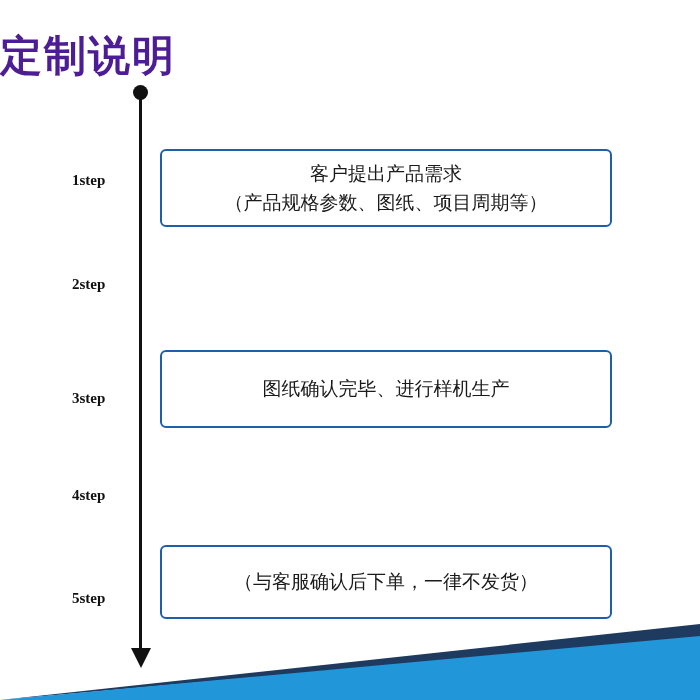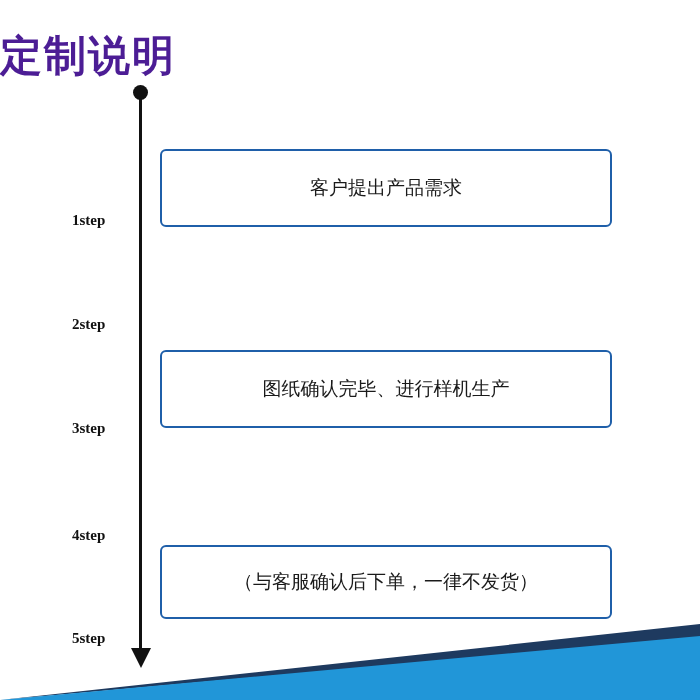--- a/index.html
+++ b/index.html
@@ -59,21 +59,20 @@
   }
   .step-label {
     position: absolute;
     left: 72px;
     width: 60px;
     text-align: left;
     font-size: 15px;
     font-weight: bold;
     color: #111111;
     font-family: "Liberation Serif", serif;
-    margin-top: 40px;
   }
   .step-box {
     position: absolute;
     left: 160px;
     width: 452px;
     box-sizing: border-box;
     border: 2px solid #1f5fa9;
     border-radius: 6px;
     background: #ffffff;
     display: flex;
@@ -106,25 +105,26 @@
 
   <div id="title">定制说明</div>
 
   <div id="arrow-dot"></div>
   <div id="arrow-line"></div>
   <div id="arrow-head"></div>
 
   <div class="step-label" style="top:172px">1step</div>
   <div class="step-box" style="top:149px;height:78px">
     <div class="ln">客户提出产品需求</div>
+    <div class="ln">（产品规格参数、图纸、项目周期等）</div>
   </div>
 
   <div class="step-label" style="top:276px">2step</div>
 
-  <div class="step-label" style="top:380px">3step</div>
+  <div class="step-label" style="top:390px">3step</div>
   <div class="step-box" style="top:350px;height:78px">
     <div class="ln">图纸确认完毕、进行样机生产</div>
   </div>
 
   <div class="step-label" style="top:487px">4step</div>
 
   <div class="step-label" style="top:590px">5step</div>
   <div class="step-box" style="top:545px;height:74px">
     <div class="ln">（与客服确认后下单，一律不发货）</div>
   </div>

